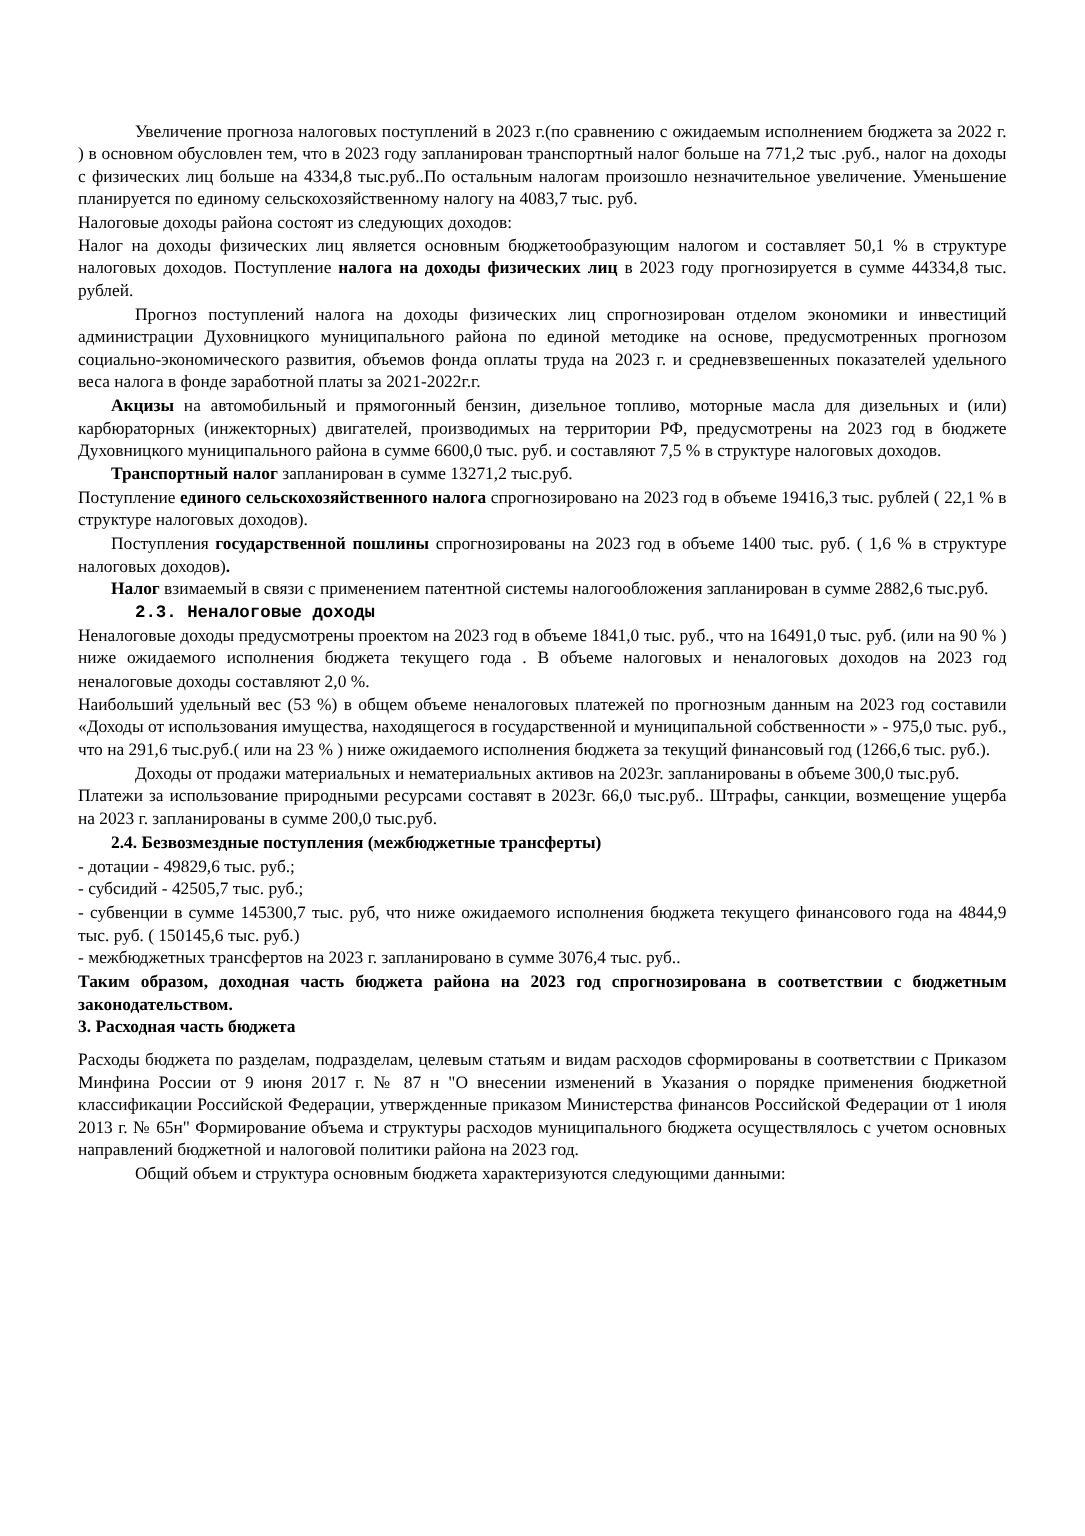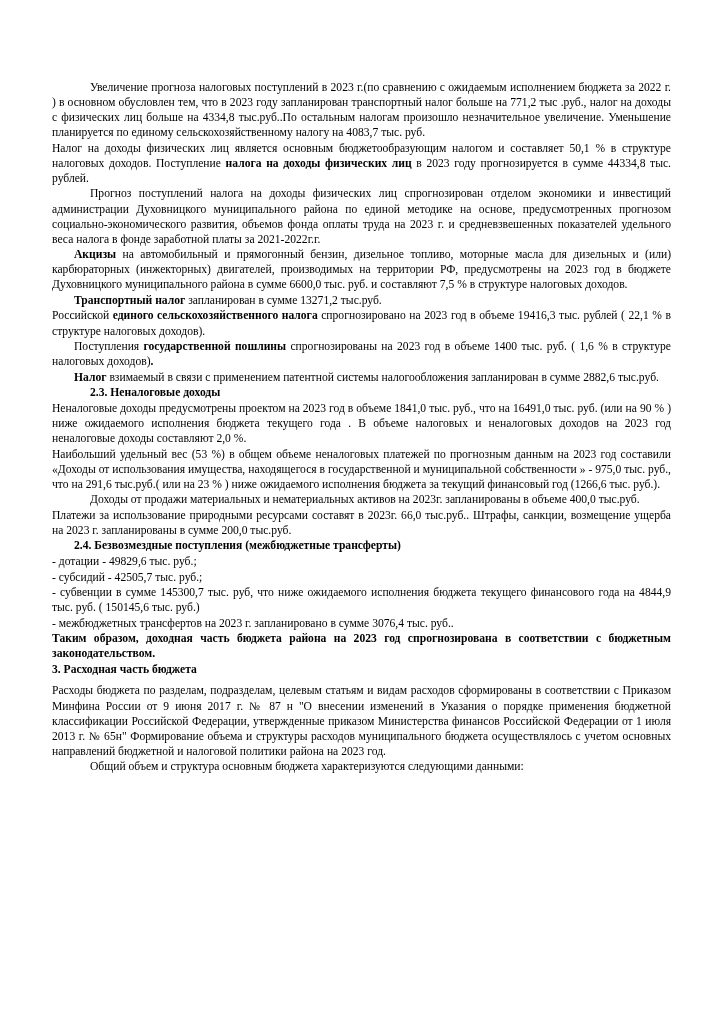--- a/index.html
+++ b/index.html
@@ -34,42 +34,44 @@
     text-indent: 22px;
   }
   .noind {
     text-indent: 0;
   }
   .b {
     font-weight: bold;
   }
   .heading-ind {
     text-indent: 38px;
+    font-family: Liberation Mono, monospace;
   }
   .spacer-sm {
     height: 6px;
   }
 </style>
 </head>
 <body>
 
 <div class="page">
   <div id="doc-body">
       <p class="ind"><span>Увеличение прогноза налоговых поступлений в 2023 г.(по сравнению с ожидаемым исполнением   бюджета за 2022 г. ) в основном обусловлен тем, что в 2023 году   запланирован транспортный налог больше на 771,2  тыс .руб., налог на доходы с физических лиц больше на 4334,8 тыс.руб..По остальным налогам произошло незначительное увеличение. Уменьшение планируется по единому сельскохозяйственному налогу на 4083,7  тыс. руб.</span></p>
+      <p class="noind"><span>Налоговые доходы района состоят из следующих  доходов:</span></p>
       <p class="noind"><span>Налог на доходы физических лиц является основным бюджетообразующим налогом и составляет 50,1 % в структуре  налоговых  доходов. Поступление </span><span class="b">налога на доходы физических лиц</span><span> в 2023 году прогнозируется в сумме 44334,8 тыс. рублей.</span></p>
       <p class="ind"><span>Прогноз поступлений налога на доходы физических лиц   спрогнозирован отделом экономики и инвестиций администрации  Духовницкого муниципального района по единой методике на основе, предусмотренных прогнозом социально-экономического развития, объемов фонда оплаты труда на 2023 г. и средневзвешенных показателей удельного веса налога в фонде заработной платы  за 2021-2022г.г.</span></p>
       <p class="ind-small"><span class="b">Акцизы</span><span> на автомобильный и прямогонный бензин, дизельное топливо, моторные масла для дизельных и (или) карбюраторных (инжекторных) двигателей, производимых на территории РФ, предусмотрены на 2023 год в бюджете  Духовницкого муниципального района в сумме  6600,0  тыс. руб. и составляют 7,5  % в структуре налоговых доходов.</span></p>
       <p class="ind-small"><span class="b">Транспортный налог</span><span> запланирован в сумме 13271,2 тыс.руб.</span></p>
-      <p class="noind"><span>Российской </span><span class="b">единого сельскохозяйственного  налога</span><span> спрогнозировано на 2023 год в объеме 19416,3 тыс. рублей ( 22,1 % в структуре налоговых доходов).</span></p>
+      <p class="noind"><span>Поступление </span><span class="b">единого сельскохозяйственного  налога</span><span> спрогнозировано на 2023 год в объеме 19416,3 тыс. рублей ( 22,1 % в структуре налоговых доходов).</span></p>
       <p class="ind-small"><span>Поступления </span><span class="b">государственной пошлины</span><span> спрогнозированы на 2023 год в объеме  1400   тыс. руб. ( 1,6  % в структуре  налоговых  доходов)</span><span class="b">.</span></p>
       <p class="ind-small"><span class="b">Налог</span><span> взимаемый в связи с применением патентной системы налогообложения запланирован в сумме 2882,6 тыс.руб.</span></p>
       <p class="heading-ind b"><span class="b">2.3. Неналоговые доходы</span></p>
       <p class="noind"><span>Неналоговые доходы предусмотрены проектом на 2023 год в объеме 1841,0  тыс. руб., что на 16491,0 тыс. руб. (или на 90 % )  ниже  ожидаемого исполнения бюджета текущего года . В объеме налоговых и неналоговых доходов на 2023 год неналоговые доходы составляют 2,0 %.</span></p>
       <p class="noind"><span>Наибольший удельный вес (53 %) в общем объеме неналоговых платежей по прогнозным данным на 2023 год составили «Доходы от   использования имущества, находящегося в государственной и муниципальной собственности »  -  975,0 тыс. руб., что на 291,6 тыс.руб.( или на 23 %  )  ниже ожидаемого исполнения бюджета за текущий финансовый год (1266,6  тыс. руб.).</span></p>
-      <p class="ind"><span>Доходы  от продажи материальных и нематериальных активов на 2023г. запланированы в объеме   400,0 тыс.руб.</span></p>
+      <p class="ind"><span>Доходы  от продажи материальных и нематериальных активов на 2023г. запланированы в объеме   300,0 тыс.руб.</span></p>
       <p class="noind"><span>Платежи за использование природными ресурсами составят в 2023г. 66,0 тыс.руб.. Штрафы, санкции, возмещение ущерба на 2023 г. запланированы  в сумме 200,0 тыс.руб.</span></p>
       <p class="ind-small b"><span class="b"> 2.4. Безвозмездные поступления (межбюджетные трансферты)</span></p>
       <p class="noind"><span>- дотации  - 49829,6 тыс. руб.;</span></p>
       <p class="noind"><span>- субсидий  - 42505,7 тыс. руб.;</span></p>
       <p class="noind"><span>- субвенции  в сумме 145300,7 тыс. руб,  что   ниже ожидаемого исполнения бюджета текущего финансового года на  4844,9 тыс. руб. ( 150145,6 тыс. руб.)</span></p>
       <p class="noind"><span>- межбюджетных трансфертов на 2023 г. запланировано в сумме 3076,4 тыс. руб..</span></p>
       <p class="noind b"><span class="b">Таким образом, доходная часть бюджета   района  на 2023 год спрогнозирована  в соответствии с бюджетным законодательством.</span></p>
       <p class="noind b"><span class="b">3. Расходная часть бюджета</span></p>
       <div class="spacer-sm"></div>
       <p class="noind"><span>Расходы бюджета по разделам, подразделам, целевым статьям и видам расходов сформированы в соответствии с Приказом Минфина России от 9 июня 2017 г. № 87 н "О внесении изменений в Указания о порядке применения бюджетной классификации Российской Федерации, утвержденные приказом Министерства финансов Российской Федерации от 1 июля 2013 г. № 65н" Формирование объема и структуры расходов муниципального бюджета осуществлялось с учетом основных направлений бюджетной и налоговой политики района на 2023 год.</span></p>

